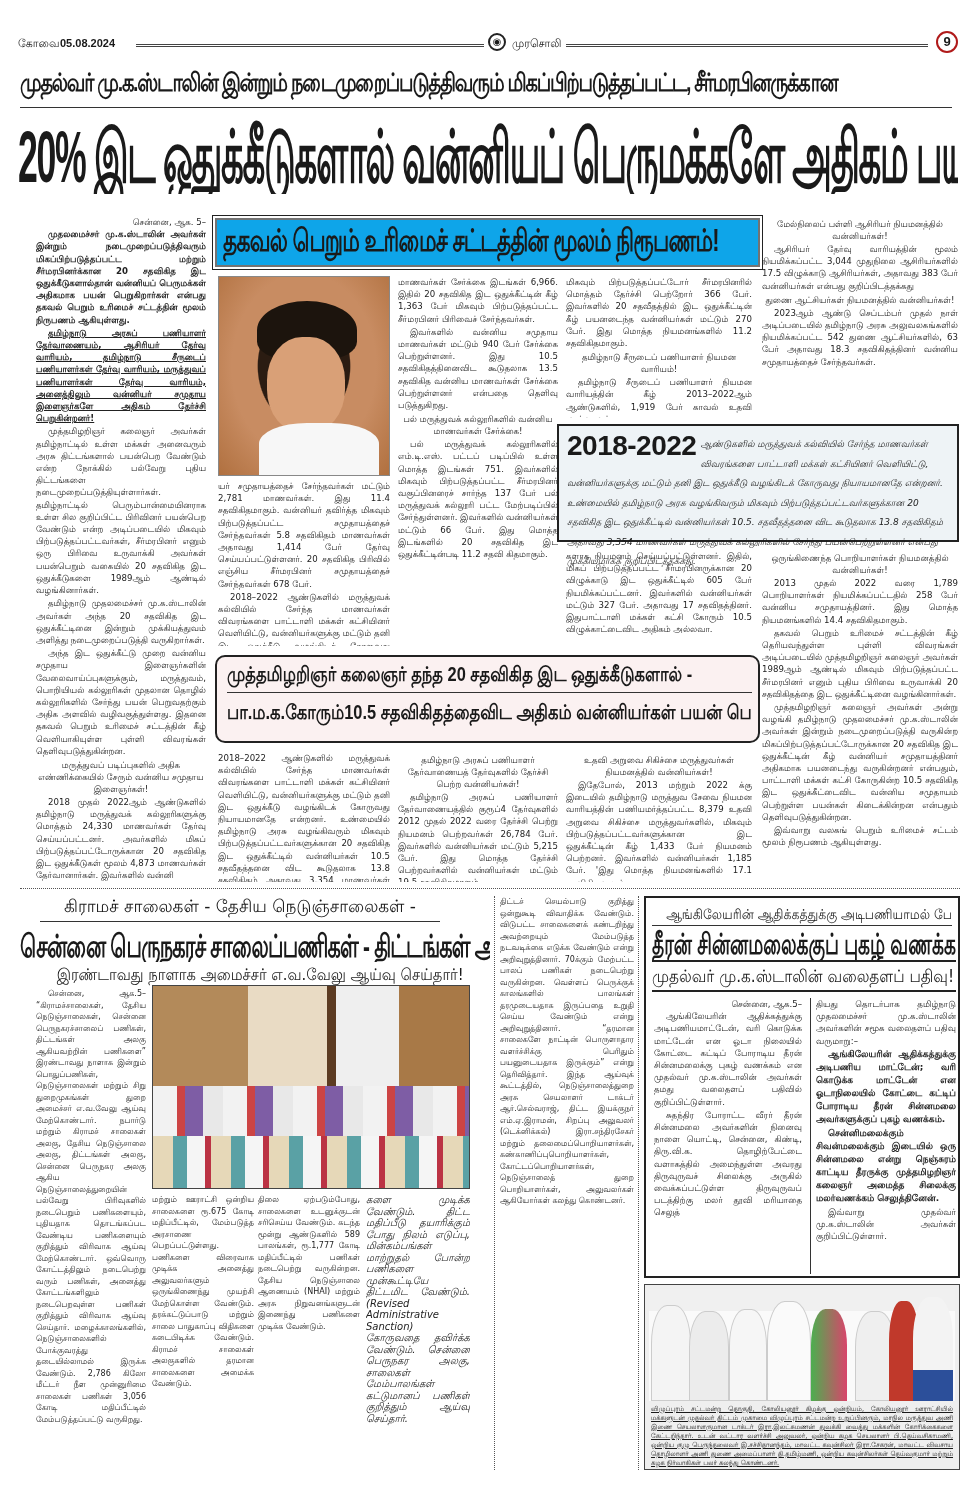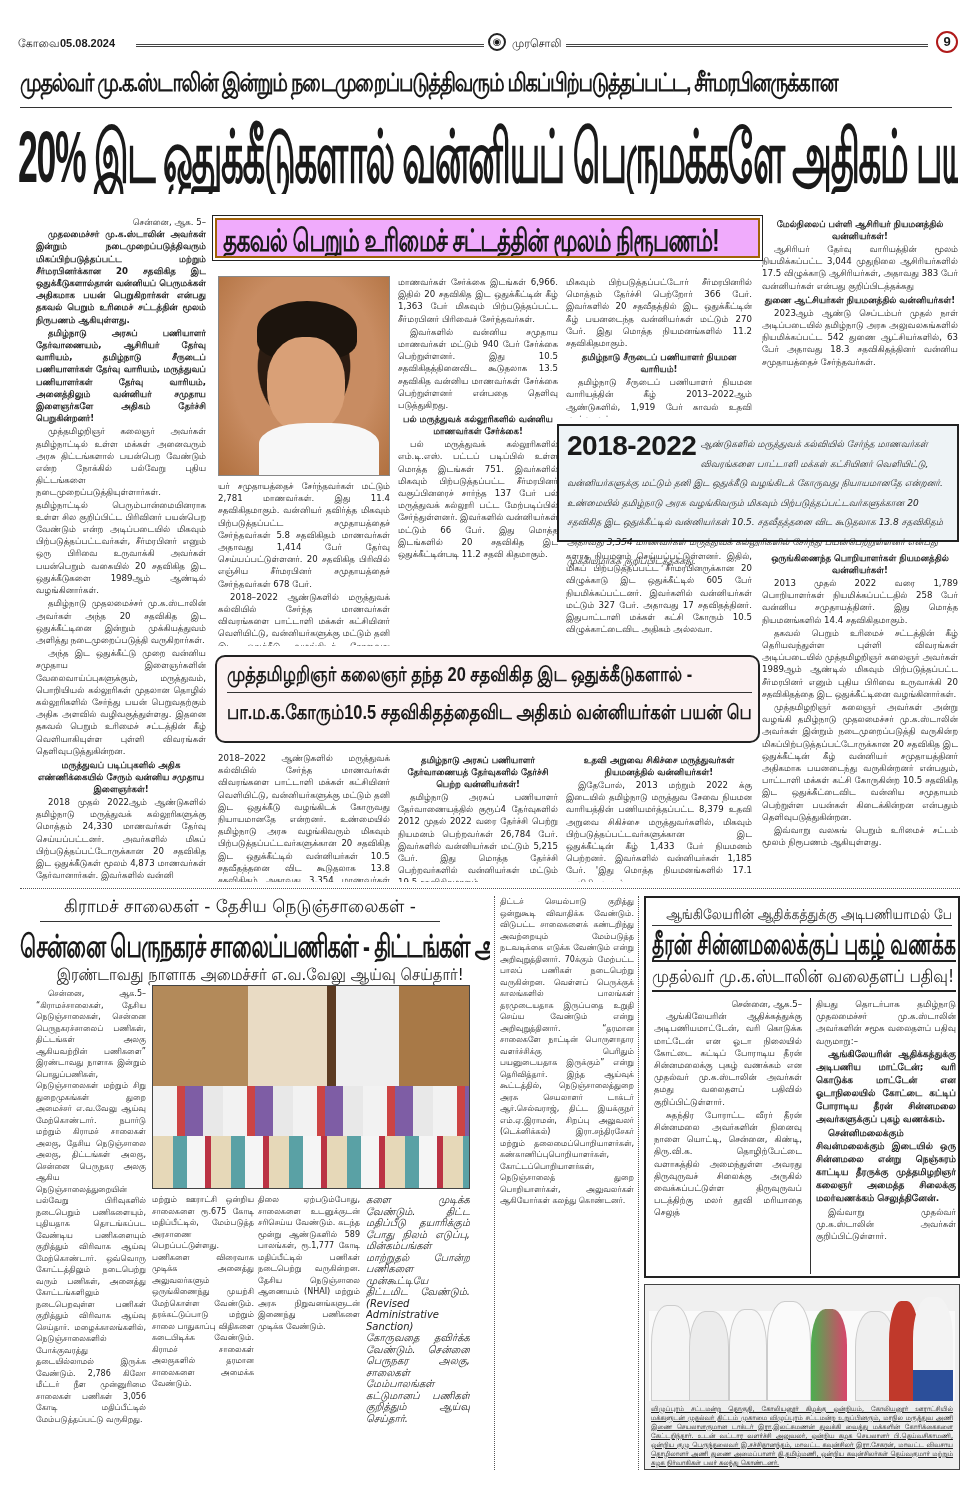--- a/index.html
+++ b/index.html
@@ -1,38 +1,38 @@
 <!DOCTYPE html>
 <html><head>
 <meta charset="utf-8">
 <style>
   * { box-sizing: border-box; margin: 0; padding: 0; }
   html, body { width: 972px; height: 1500px; background: #ffffff; overflow: hidden; }
   body { font-family: "DejaVu Sans", sans-serif; color: #1a1a1a; position: relative; }
   .abs { position: absolute; }
   .txt { font-size: 8.6px; line-height: 12.2px; text-align: justify; color: #222; }
   .txt p { text-indent: 12px; margin-bottom: 1px; }
-  .sub { font-weight: bold; text-align: center; font-size: 8.6px; line-height: 12px; margin: 2px 0 1px; }
+  .sub { font-weight: normal; text-align: center; font-size: 8.6px; line-height: 12px; margin: 2px 0 1px; }
 
   
   .mast { left: 18px; top: 34px; width: 940px; height: 22px; }
   .mast .city { position: absolute; left: 0; top: 3px; font-size: 11px; }
   .mast .date { position: absolute; left: 42px; top: 3px; font-size: 11px; font-weight: bold; font-family: "Liberation Sans", sans-serif; }
   .mast .rule { position: absolute; top: 10px; height: 3px; border-top: 1px solid #444; border-bottom: 1px solid #444; }
   .mast .logo { position: absolute; left: 470px; top: -1px; width: 18px; height: 18px; border: 2px solid #222; border-radius: 50%; font-size: 10px; text-align: center; line-height: 14px; }
   .mast .paper { position: absolute; left: 494px; top: 3px; font-size: 11px; }
   .mast .pgno { position: absolute; right: 0; top: -3px; width: 22px; height: 22px; border: 2.5px solid #b01a1a; border-radius: 50%; font-weight: bold; font-size: 13px; text-align: center; line-height: 18px; font-family: "Liberation Sans", sans-serif; }
 
   .kicker { left: 20px; top: 68px; width: 932px; height: 40px; border-bottom: 1.5px solid #333; overflow: hidden; }
   .kicker span { display: inline-block; font-size: 25px; font-weight: bold; letter-spacing: -1.6px; transform: scaleX(0.78); transform-origin: left top; white-space: nowrap; font-family: "Liberation Sans", sans-serif; }
 
   .headline { left: 18px; top: 114px; width: 940px; height: 80px; overflow: hidden; }
   .headline span { display: inline-block; font-size: 54px; font-weight: 900; letter-spacing: -2px; transform: scale(0.66, 1.35); transform-origin: left top; white-space: nowrap; font-family: "Liberation Sans", sans-serif; }
 
-  .rtiband { left: 215px; top: 218px; width: 545px; height: 40px; background: #f0abfc; border: 2px solid #a16207; outline: 1px solid #222; outline-offset: 2px; overflow: hidden; }
+  .rtiband { left: 215px; top: 218px; width: 545px; height: 49px; background: #0ea5e9; border: 2px solid #737373; outline: 1px solid #222; outline-offset: 2px; overflow: hidden; }
   .rtiband span { display: inline-block; margin: 3px 0 0 6px; font-size: 28px; font-weight: 900; letter-spacing: -1px; transform: scale(0.78, 1.1); transform-origin: left top; white-space: nowrap; font-family: "Liberation Sans", sans-serif; }
 
   .photo-cm { left: 218px; top: 276px; width: 172px; height: 200px; border: 1px solid #888; background: radial-gradient(ellipse at 50% 45%, #e8b48b 0 22%, #2b1c12 23% 38%, #c88c62 39% 60%, #b0703f 100%); overflow: hidden; }
   .photo-cm .shirt { position: absolute; left: 40px; bottom: 0; width: 120px; height: 52px; background: #f7f7f7; border-radius: 40% 40% 0 0; }
   .photo-cm .face { position: absolute; left: 48px; top: 60px; width: 78px; height: 96px; background: #d9a077; border-radius: 45%; }
   .photo-cm .hair { position: absolute; left: 38px; top: 24px; width: 100px; height: 58px; background: #1c140d; border-radius: 50% 50% 30% 30%; }
 
   .box2018 { left: 557px; top: 424px; width: 402px; height: 118px; border: 2px solid #222; background: #eef3f6; padding: 6px 8px; }
   .box2018 .yr { float: left; font-size: 28px; font-weight: 900; line-height: 28px; margin-right: 4px; font-family: "Liberation Sans", sans-serif; letter-spacing: -0.5px; }
   .box2018 .body { font-size: 9px; line-height: 13.5px; font-style: italic; text-align: justify; }
@@ -88,21 +88,21 @@
 </div>
 
 <div class="abs kicker"><span>முதல்வர் மு.க.ஸ்டாலின் இன்றும் நடைமுறைப்படுத்திவரும் மிகப்பிற்படுத்தப்பட்ட, சீர்மரபினருக்கான</span></div>
 <div class="abs headline"><span>20% இட ஒதுக்கீடுகளால் வன்னியப் பெருமக்களே அதிகம் பயன்பெறுகின்றனர்!</span></div>
 
 <div class="abs rtiband"><span>தகவல் பெறும் உரிமைச் சட்டத்தின் மூலம் நிரூபணம்!</span></div>
 
 <div class="abs txt" style="left:36px;top:216px;width:170px;height:665px;overflow:hidden;">
   <div style="text-align:right;">சென்னை, ஆக. 5–</div>
   <p style="font-weight:bold;">முதலமைச்சர் மு.க.ஸ்டாலின் அவர்கள் இன்றும் நடைமுறைப்படுத்திவரும் மிகப்பிற்படுத்தப்பட்ட மற்றும் சீர்மரபினர்க்கான 20 சதவிகித இட ஒதுக்கீடுகளால்தான் வன்னியப் பெருமக்கள் அதிகமாக பயன் பெறுகிறார்கள் என்பது தகவல் பெறும் உரிமைச் சட்டத்தின் மூலம் நிருபணம் ஆகியுள்ளது.</p>
-  <p style="font-weight:bold;">தமிழ்நாடு அரசுப் பணியாளர் தேர்வாணையம், ஆசிரியர் தேர்வு வாரியம், தமிழ்நாடு சீருடைப் பணியாளர்கள் தேர்வு வாரியம், மருத்துவப் பணியாளர்கள் தேர்வு வாரியம், அனைத்திலும் வன்னியர் சமுதாய இளைஞர்களே அதிகம் தேர்ச்சி பெறுகின்றனர்!</p>
+  <p style="font-weight:bold;text-decoration:underline;">தமிழ்நாடு அரசுப் பணியாளர் தேர்வாணையம், ஆசிரியர் தேர்வு வாரியம், தமிழ்நாடு சீருடைப் பணியாளர்கள் தேர்வு வாரியம், மருத்துவப் பணியாளர்கள் தேர்வு வாரியம், அனைத்திலும் வன்னியர் சமுதாய இளைஞர்களே அதிகம் தேர்ச்சி பெறுகின்றனர்!</p>
   <p>முத்தமிழறிஞர் கலைஞர் அவர்கள் தமிழ்நாட்டில் உள்ள மக்கள் அனைவரும் அரசு திட்டங்களால் பயன்பெற வேண்டும் என்ற நோக்கில் பல்வேறு புதிய திட்டங்களை நடைமுறைப்படுத்தியுள்ளார்கள். தமிழ்நாட்டில் பெரும்பான்மையினராக உள்ள சில குறிப்பிட்ட பிரிவினர் பயன்பெற வேண்டும் என்ற அடிப்படையில் மிகவும் பிற்படுத்தப்பட்டவர்கள், சீர்மரபினர் எனும் ஒரு பிரிவை உருவாக்கி அவர்கள் பயன்பெறும் வகையில் 20 சதவிகித இட ஒதுக்கீடுகளை 1989ஆம் ஆண்டில் வழங்கினார்கள்.</p>
   <p>தமிழ்நாடு முதலமைச்சர் மு.க.ஸ்டாலின் அவர்கள் அந்த 20 சதவிகித இட ஒதுக்கீட்டினை இன்றும் முக்கியத்துவம் அளித்து நடைமுறைப்படுத்தி வருகிறார்கள்.</p>
   <p>அந்த இட ஒதுக்கீட்டு முறை வன்னிய சமுதாய இளைஞர்களின் வேலைவாய்ப்புகளுக்கும், மருத்துவம், பொறியியல் கல்லூரிகள் முதலான தொழில் கல்லூரிகளில் சேர்ந்து பயன் பெறுவதற்கும் அதிக அளவில் வழிவகுத்துள்ளது. இதனை தகவல் பெறும் உரிமைச் சட்டத்தின் கீழ் வெளியாகியுள்ள புள்ளி விவரங்கள் தெளிவுபடுத்துகின்றன.</p>
   <div class="sub">மருத்துவப் படிப்புகளில் அதிக எண்ணிக்கையில் சேரும் வன்னிய சமுதாய இளைஞர்கள்!</div>
   <p>2018 முதல் 2022ஆம் ஆண்டுகளில் தமிழ்நாடு மருத்துவக் கல்லூரிகளுக்கு மொத்தம் 24,330 மாணவர்கள் தேர்வு செய்யப்பட்டனர். அவர்களில் மிகப் பிற்படுத்தப்பட்டோருக்கான 20 சதவிகித இட ஒதுக்கீடுகள் மூலம் 4,873 மாணவர்கள் தேர்வானார்கள். இவர்களில் வன்னி</p>
 </div>
 
 <div class="abs photo-cm">
   <div class="hair"></div>
   <div class="face"></div>

